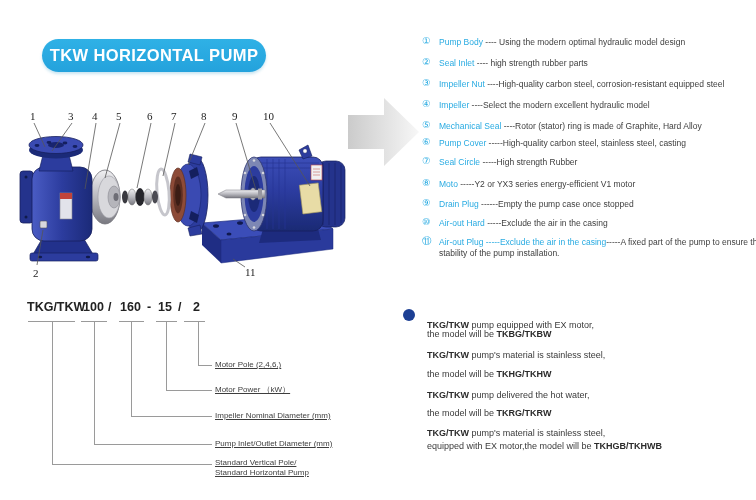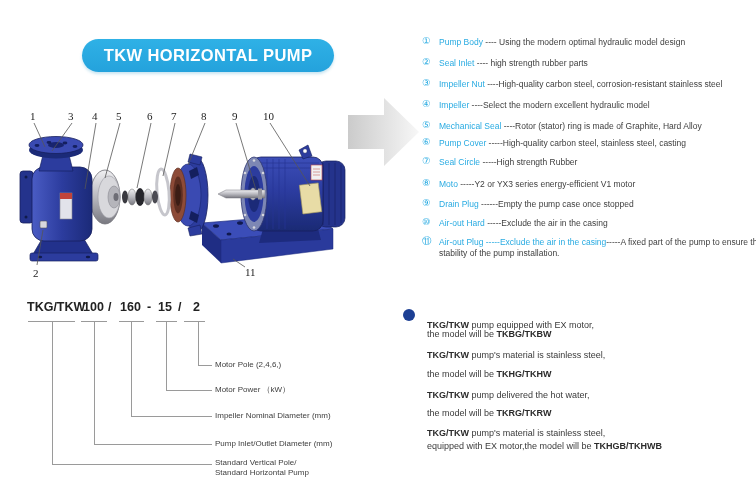--- a/index.html
+++ b/index.html
@@ -1,35 +1,35 @@
 <!DOCTYPE html>
 <html><head>
 <meta charset="utf-8">
 <style>
   html,body{margin:0;padding:0;}
   .page{position:relative;width:756px;height:500px;background:#ffffff;overflow:hidden;
         font-family:"Liberation Sans",sans-serif;}
 
   
-  .banner{position:absolute;left:42px;top:39px;width:252px;height:33px;border-radius:17px;
+  .banner{position:absolute;left:42px;top:39px;width:224px;height:33px;border-radius:17px;
           background:linear-gradient(#2fb1e6,#24a2dc);color:#fff;font-weight:bold;font-size:16.5px;
           letter-spacing:.4px;display:flex;align-items:center;justify-content:center;
-          box-shadow:0 2px 3px rgba(40,150,200,.25);margin-left:40px;}
+          box-shadow:0 2px 3px rgba(40,150,200,.25);}
 
   
   .pl-item{position:absolute;left:422px;width:332px;padding-left:17px;font-size:8.5px;
            line-height:10.5px;color:#3e3e3e;}
   .pl-num{position:absolute;left:0;top:-1px;color:#29abe2;font-size:9.5px;}
   .pl-name{color:#29abe2;}
   .pl-desc{color:#3e3e3e;}
 
   
   .mc-seg{position:absolute;top:300px;font-weight:bold;font-size:12.5px;color:#222;}
   .mc-line{position:absolute;background:#9a9a9a;}
-  .mc-label{position:absolute;left:215px;font-size:8px;color:#3d3d3d;line-height:9.5px;}
+  .mc-label{position:absolute;left:215px;font-size:8px;color:#3d3d3d;line-height:9.5px;text-decoration:underline;}
 
   
   .v-bullet{position:absolute;left:403px;top:309px;width:12px;height:12px;border-radius:50%;
             background:#1c3f94;}
   .v-line{position:absolute;left:427px;font-size:9px;color:#3a3a3a;}
   .v-bold{font-weight:bold;color:#2b2b2b;}
 
   svg text{font-family:"Liberation Serif",serif;}
 </style>
 </head>
@@ -181,21 +181,21 @@
       <text x="217" y="27">9</text>
       <text x="248" y="27">10</text>
       <text x="18" y="184">2</text>
       <text x="230" y="183">11</text>
     </g>
   </svg>
 
   <div>
     <div class="pl-item" style="top:37px"><span class="pl-num">①</span><span class="pl-name">Pump Body</span><span class="pl-desc"> ---- Using the modern optimal hydraulic model design</span></div>
     <div class="pl-item" style="top:58px"><span class="pl-num">②</span><span class="pl-name">Seal Inlet</span><span class="pl-desc"> ---- high strength rubber parts</span></div>
-    <div class="pl-item" style="top:79px"><span class="pl-num">③</span><span class="pl-name">Impeller Nut</span><span class="pl-desc"> ----High-quality carbon steel, corrosion-resistant stainless steel</span></div>
+    <div class="pl-item" style="top:79px"><span class="pl-num">③</span><span class="pl-name">Impeller Nut</span><span class="pl-desc"> ----High-quality carbon steel, corrosion-resistant equipped steel</span></div>
     <div class="pl-item" style="top:100px"><span class="pl-num">④</span><span class="pl-name">Impeller</span><span class="pl-desc"> ----Select the modern excellent hydraulic model</span></div>
     <div class="pl-item" style="top:121px"><span class="pl-num">⑤</span><span class="pl-name">Mechanical Seal</span><span class="pl-desc"> ----Rotor (stator) ring is made of Graphite, Hard Alloy</span></div>
     <div class="pl-item" style="top:138px"><span class="pl-num">⑥</span><span class="pl-name">Pump Cover</span><span class="pl-desc"> -----High-quality carbon steel, stainless steel, casting</span></div>
     <div class="pl-item" style="top:157px"><span class="pl-num">⑦</span><span class="pl-name">Seal Circle</span><span class="pl-desc"> -----High strength Rubber</span></div>
     <div class="pl-item" style="top:179px"><span class="pl-num">⑧</span><span class="pl-name">Moto</span><span class="pl-desc"> -----Y2 or YX3 series energy-efficient V1 motor</span></div>
     <div class="pl-item" style="top:199px"><span class="pl-num">⑨</span><span class="pl-name">Drain Plug</span><span class="pl-desc"> ------Empty the pump case once stopped</span></div>
     <div class="pl-item" style="top:218px"><span class="pl-num">⑩</span><span class="pl-name">Air-out Hard</span><span class="pl-desc"> -----Exclude the air in the casing</span></div>
     <div class="pl-item" style="top:237px"><span class="pl-num">⑪</span><span class="pl-name">Air-out Plug -----Exclude the air in the casing</span><span class="pl-desc">-----A fixed part of the pump to ensure the stability of the pump installation.</span></div>
   </div>
 

